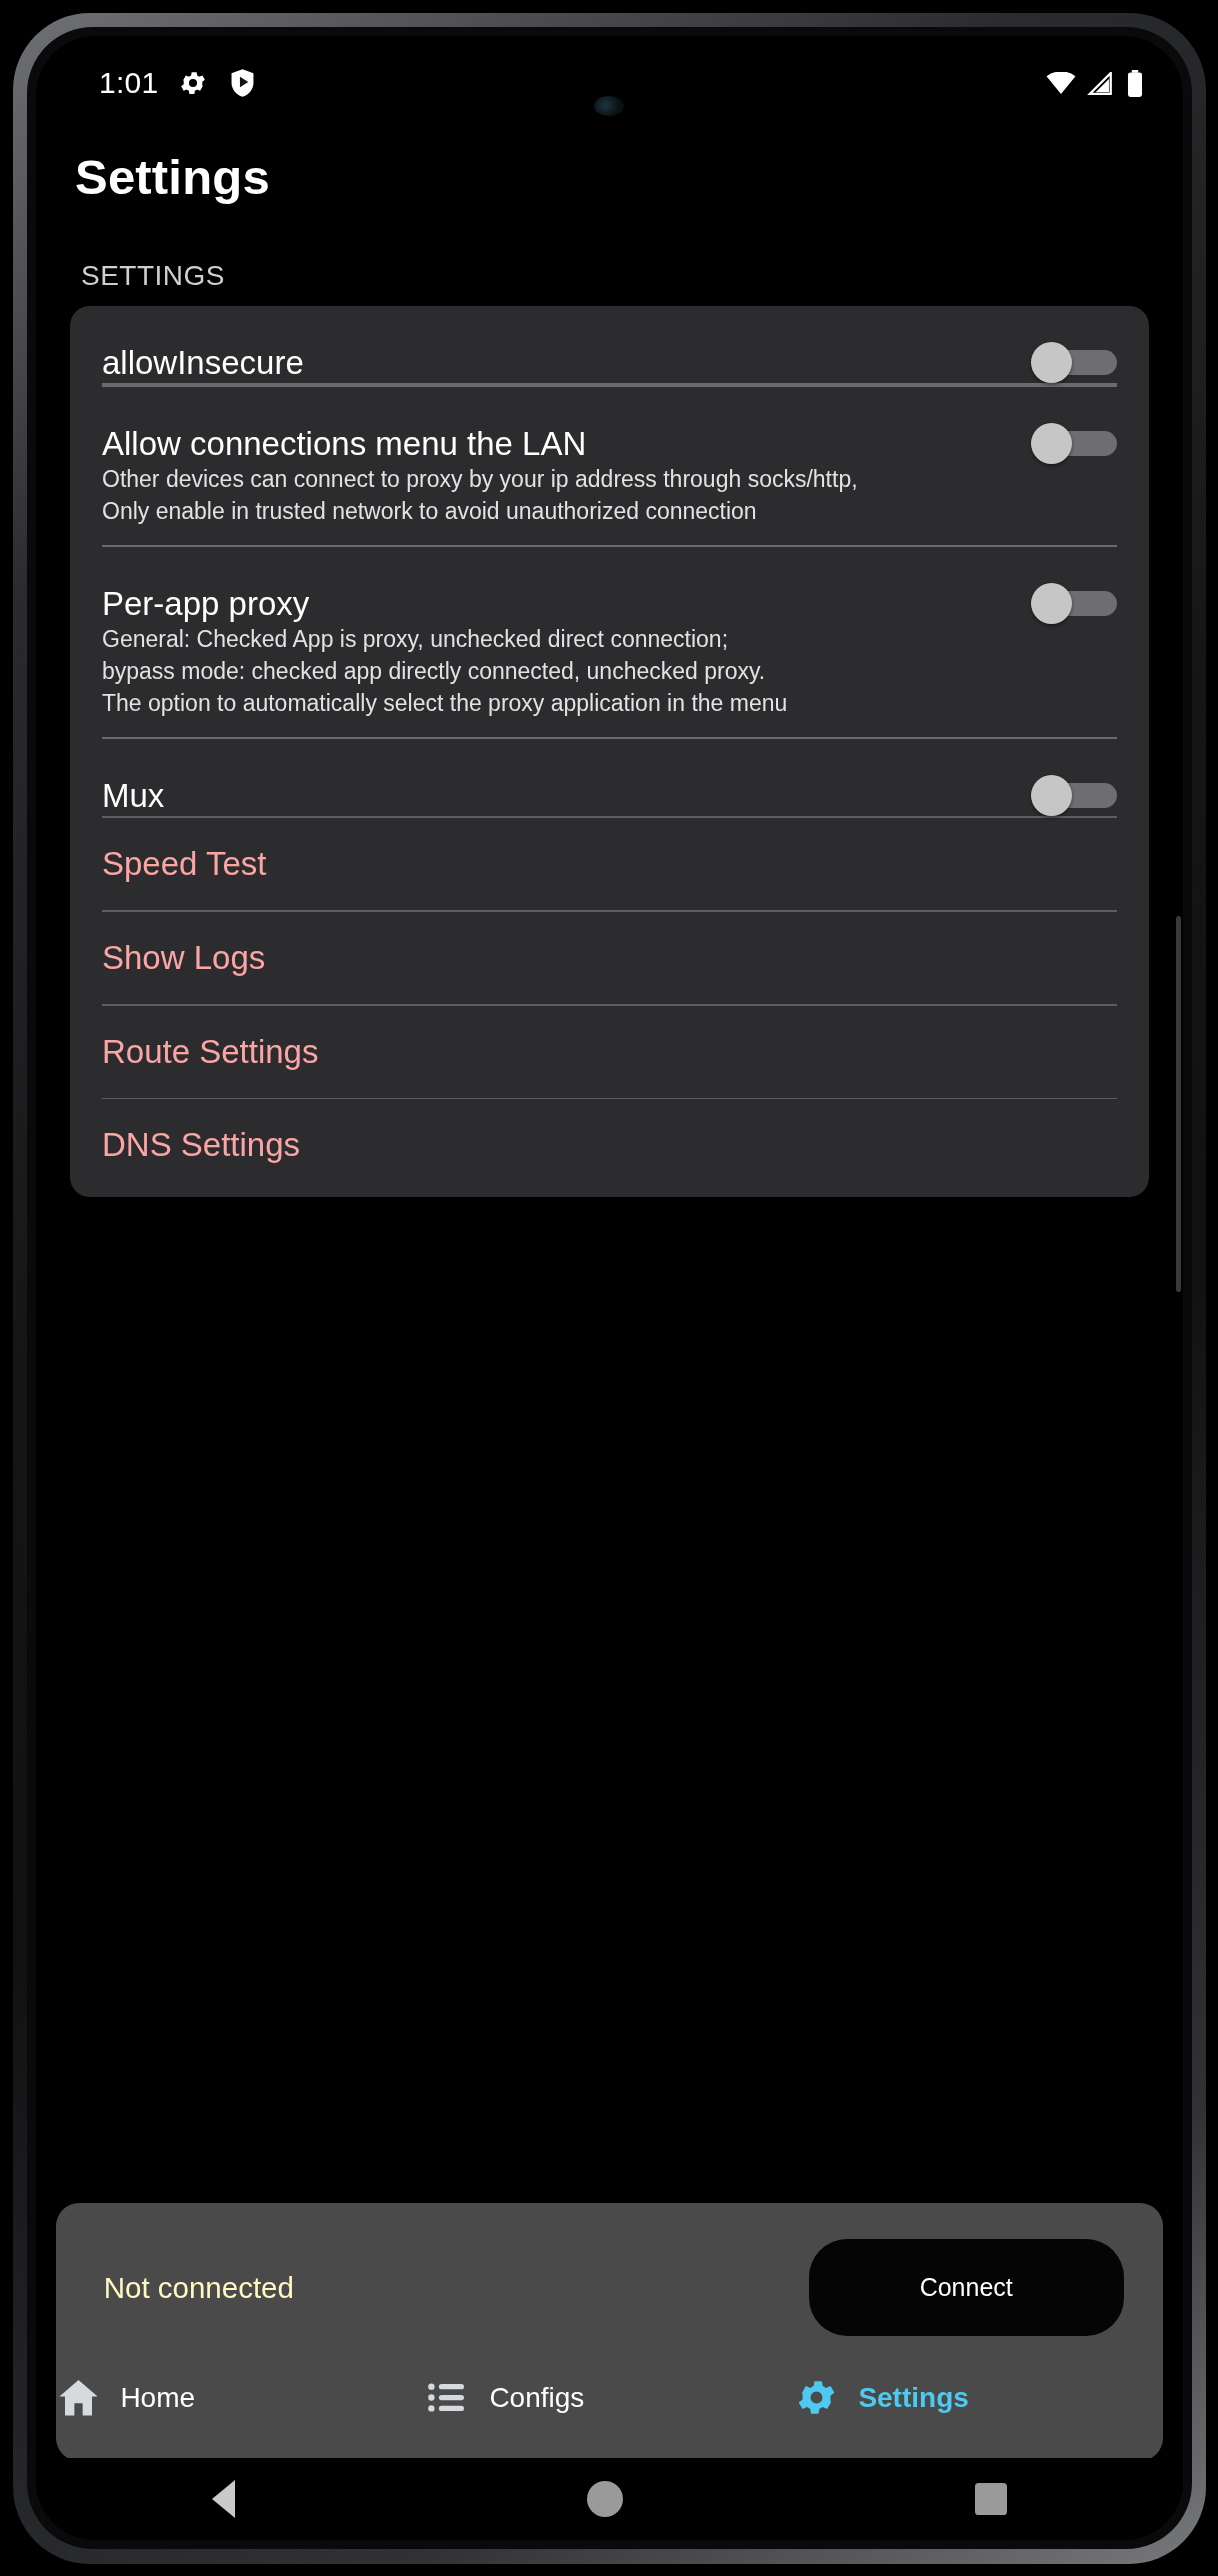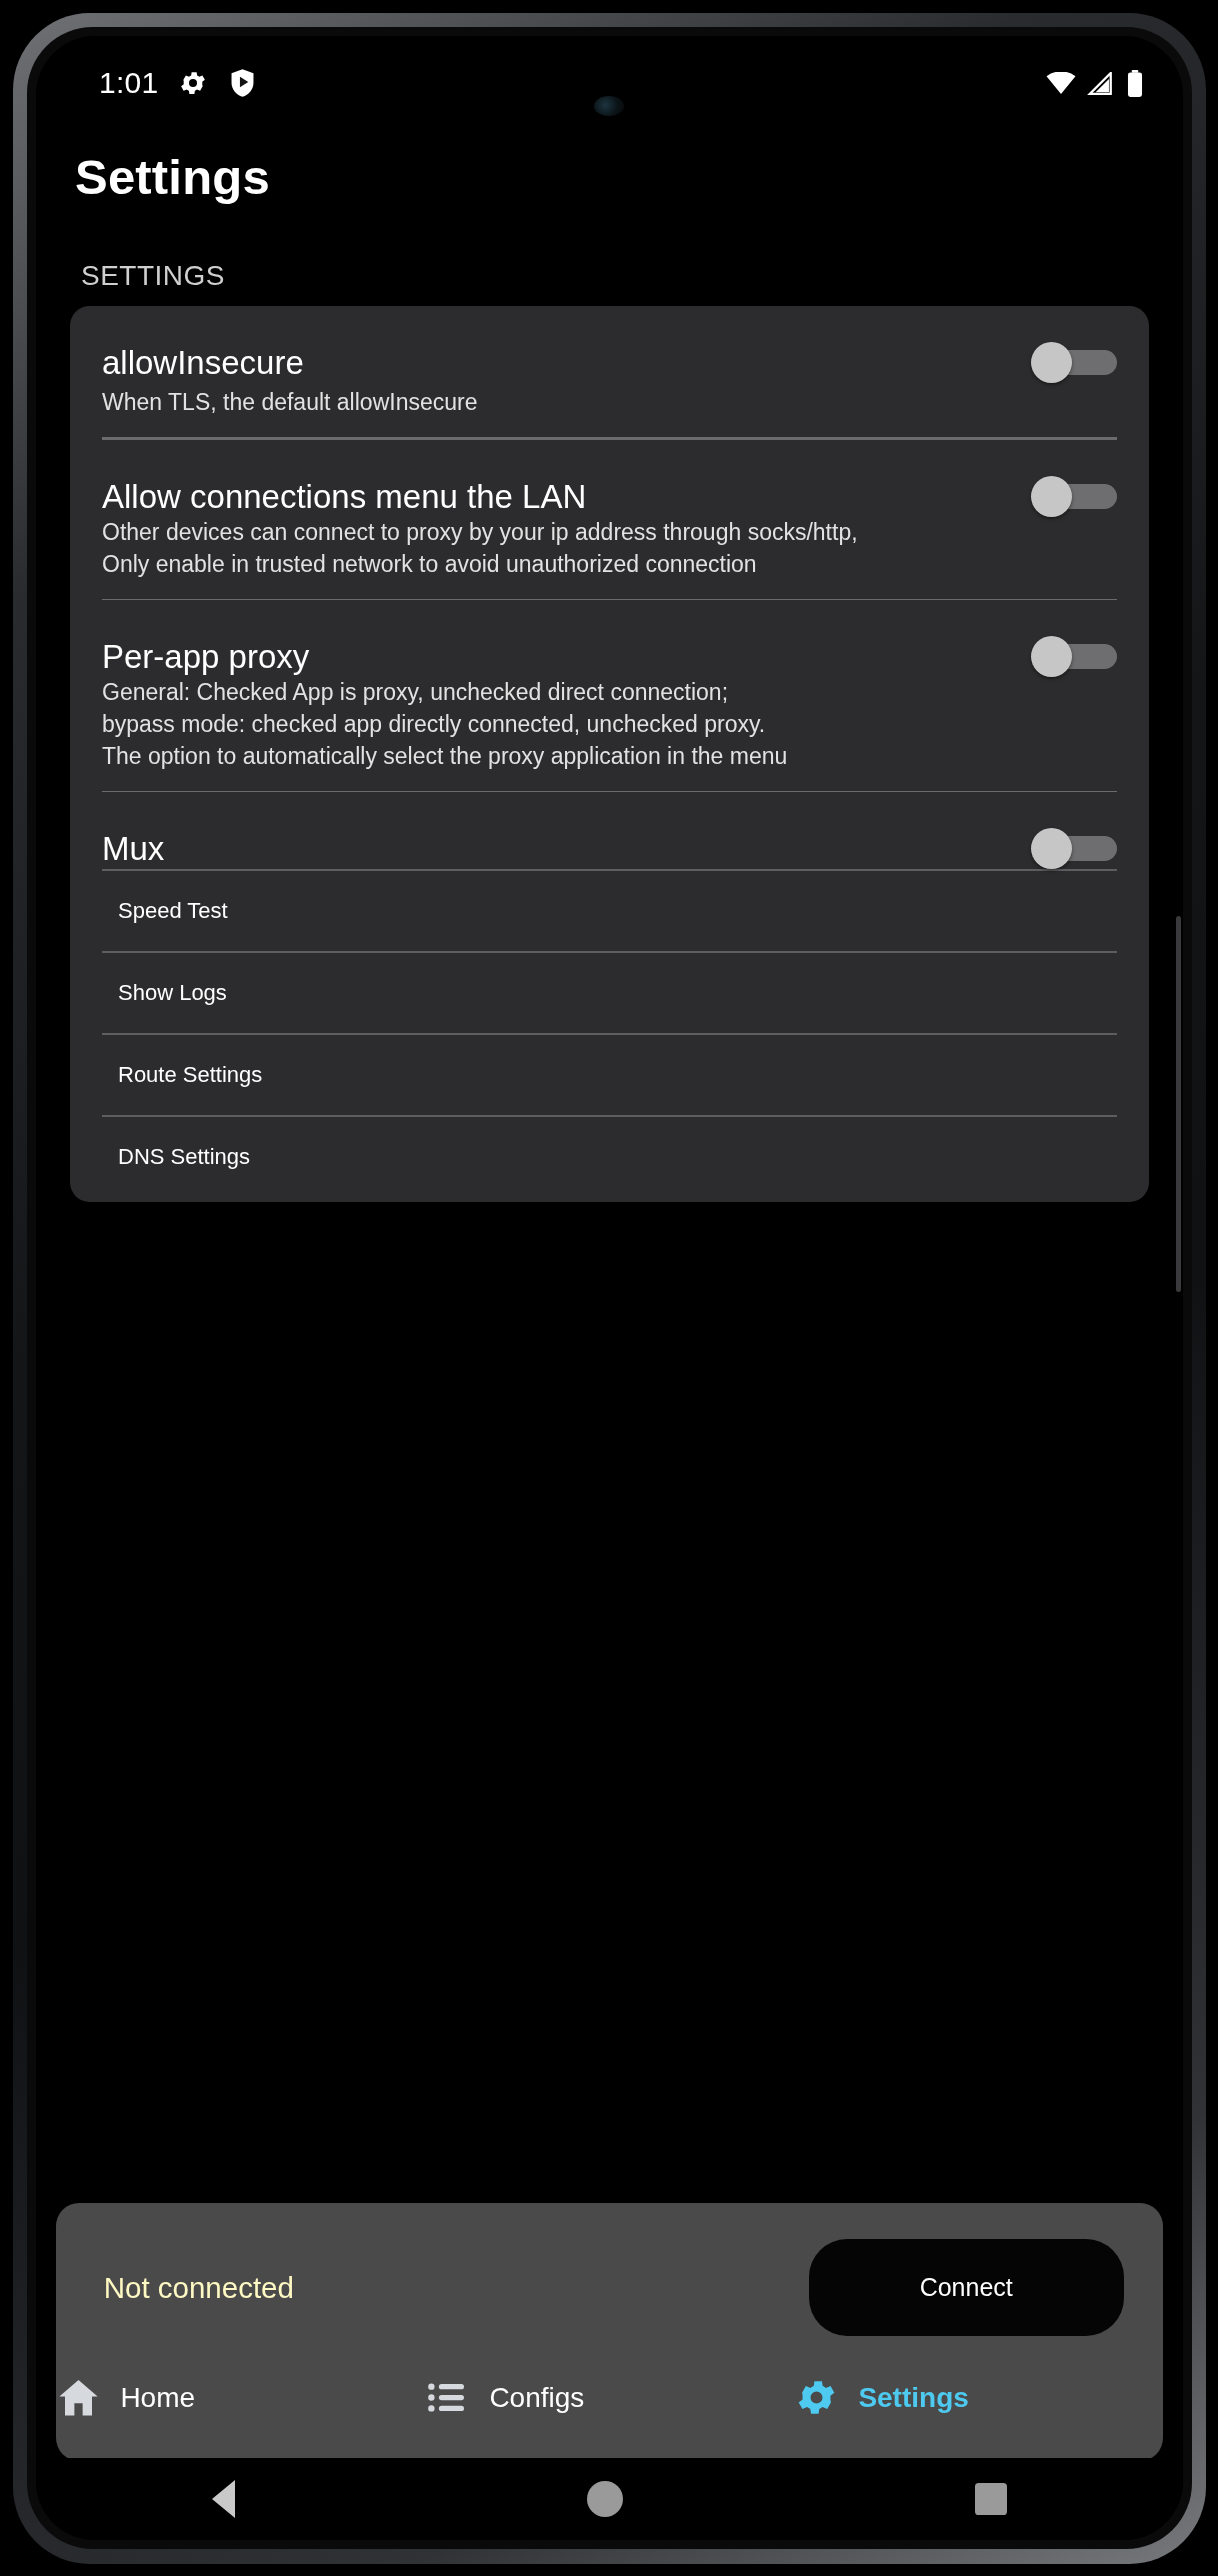--- a/index.html
+++ b/index.html
@@ -89,22 +89,22 @@
     background:#6e6e70; border-radius:12.5px;
   }
   .toggle .thumb {
     position:absolute; left:0; top:0; width:41px; height:41px;
     background:#c6c6c6; border-radius:50%;
     box-shadow:0 1.8px 3.6px rgba(0,0,0,.45);
   }
 
   
   .link-row {
-    padding:27px 32px 27px 48px;
-    color:#ffffff; font-size:22px;
+    padding:27px 32px 27px 32px;
+    color:#fca5a5; font-size:33px;
   }
   .link-divider { height:1.8px; background:#5e5e60; margin:0 32px; }
 
   
   .bottom-panel {
     position:absolute; left:19.7px; bottom:79px; width:1107px;
     background:#4a4a4a; border-radius:23px;
     padding:0;
   }
   .conn-bar {
@@ -209,21 +209,20 @@
       <div class="card">
 
         <div class="row">
           <div class="row-head">
             <div class="row-title">allowInsecure</div>
             <div class="toggle">
               <div class="track"></div>
               <div class="thumb"></div>
             </div>
           </div>
-          <div class="row-desc">When TLS, the default allowInsecure</div>
         </div>
         <div class="divider"></div>
 
         <div class="divider"></div>
 
         <div class="row">
           <div class="row-head">
             <div class="row-title">Allow connections menu the LAN</div>
             <div class="toggle">
               <div class="track"></div>

